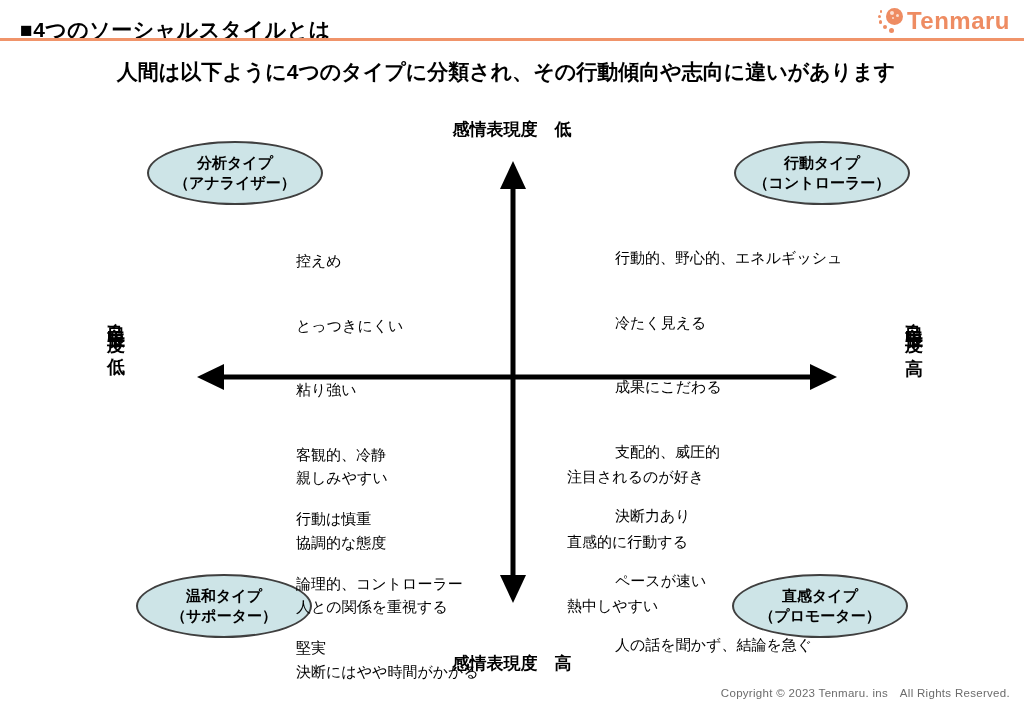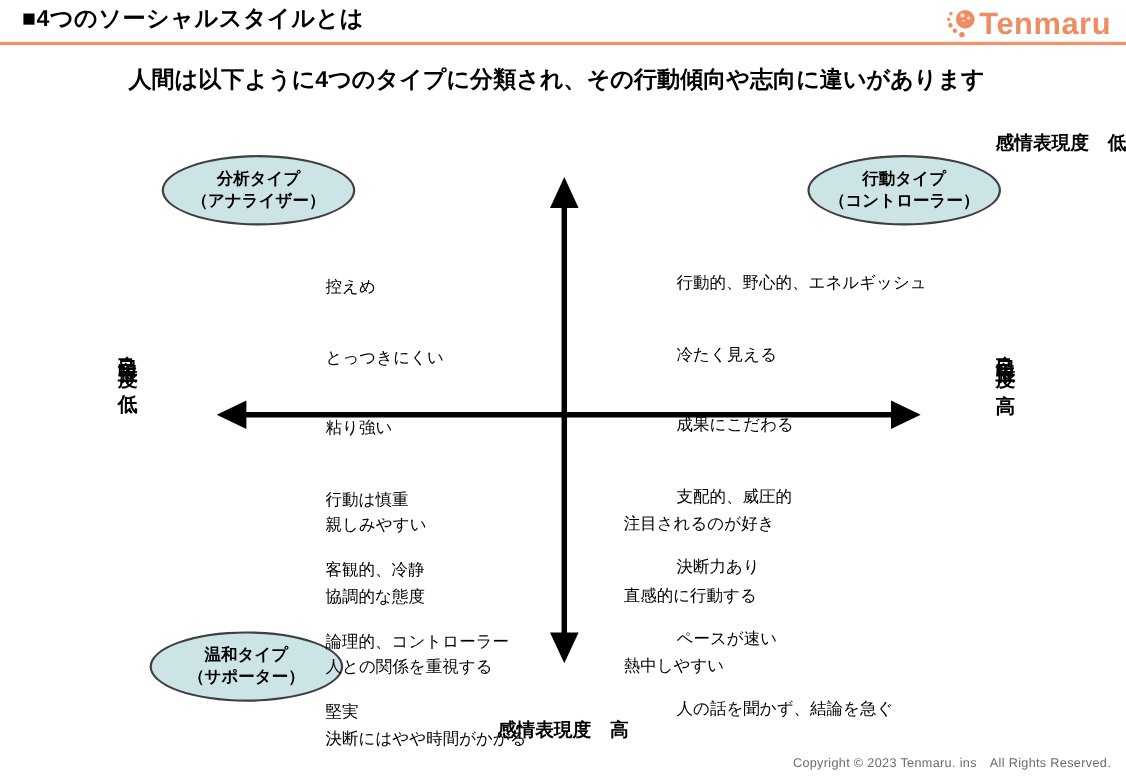--- a/index.html
+++ b/index.html
@@ -1,34 +1,34 @@
 <!DOCTYPE html>
 <html lang="ja"><head>
 <meta charset="utf-8">
 <style>
   html,body{margin:0;padding:0;background:#ffffff;}
   body{font-family:"Liberation Sans","DejaVu Sans",sans-serif;color:#000;}
   #page{position:relative;width:1024px;height:709px;background:#fff;overflow:hidden;}
 
   
-  .header-title{position:absolute;left:20px;top:3px;font-size:21px;font-weight:bold;letter-spacing:.5px;text-align:center;}
+  .header-title{position:absolute;left:20px;top:16px;font-size:21px;font-weight:bold;letter-spacing:.5px;text-align:center;}
   .accent-rule{position:absolute;left:0;top:38px;width:1024px;height:3px;background:#F0946A;}
   .logo{position:absolute;right:14px;top:6px;display:flex;align-items:center;gap:3px;}
-  .logo-text{color:#EE8C62;font-weight:bold;font-size:28px;letter-spacing:.5px;}
+  .logo-text{color:#EE8C62;font-weight:bold;font-size:24px;letter-spacing:.5px;}
   .logo-mark{position:relative;width:27px;height:30px;}
   .logo-mark .dot{position:absolute;border-radius:50%;background:#EE8C62;}
   .logo-mark .main{left:9px;top:2px;width:17px;height:17px;}
   .logo-mark .w{position:absolute;border-radius:50%;background:#fbe0d2;}
 
   
   .subtitle{position:absolute;left:0;top:58px;width:1012px;text-align:center;font-size:21px;font-weight:bold;}
 
   
   .axis-label{position:absolute;font-size:17px;font-weight:bold;white-space:pre;}
-  .axis-top{left:0;top:118px;width:1024px;text-align:right;}
+  .axis-top{left:0;top:118px;width:1024px;text-align:center;}
   .axis-bottom{left:0;top:636px;width:1024px;text-align:center;margin-top:16px;}
   .axis-vertical{writing-mode:vertical-rl;text-orientation:upright;font-size:18px;letter-spacing:3px;}
   .axis-left{left:104px;top:308px;}
   .axis-right{left:902px;top:308px;}
 
   
   .arrows{position:absolute;left:0;top:0;width:1024px;height:709px;}
 
   
   .type-ellipse{position:absolute;width:172px;height:60px;border:2px solid #3f3f3f;border-radius:50%;
@@ -92,27 +92,31 @@
     <span>（アナライザー）</span>
   </div>
   <div class="type-ellipse ellipse-controller">
     <span>行動タイプ</span>
     <span>（コントローラー）</span>
   </div>
   <div class="type-ellipse ellipse-supporter">
     <span>温和タイプ</span>
     <span>（サポーター）</span>
   </div>
+  <div class="type-ellipse ellipse-promoter">
+    <span>直感タイプ</span>
+    <span>（プロモーター）</span>
+  </div>
 
   <div class="traits traits-analyzer">
     <div>控えめ</div>
     <div>とっつきにくい</div>
     <div>粘り強い</div>
+    <div>客観的、冷静</div>
     <div>行動は慎重</div>
-    <div>客観的、冷静</div>
     <div>論理的、コントローラー</div>
     <div>堅実</div>
   </div>
 
   <div class="traits traits-controller">
     <div>行動的、野心的、エネルギッシュ</div>
     <div>冷たく見える</div>
     <div>成果にこだわる</div>
     <div>支配的、威圧的</div>
     <div>決断力あり</div>

